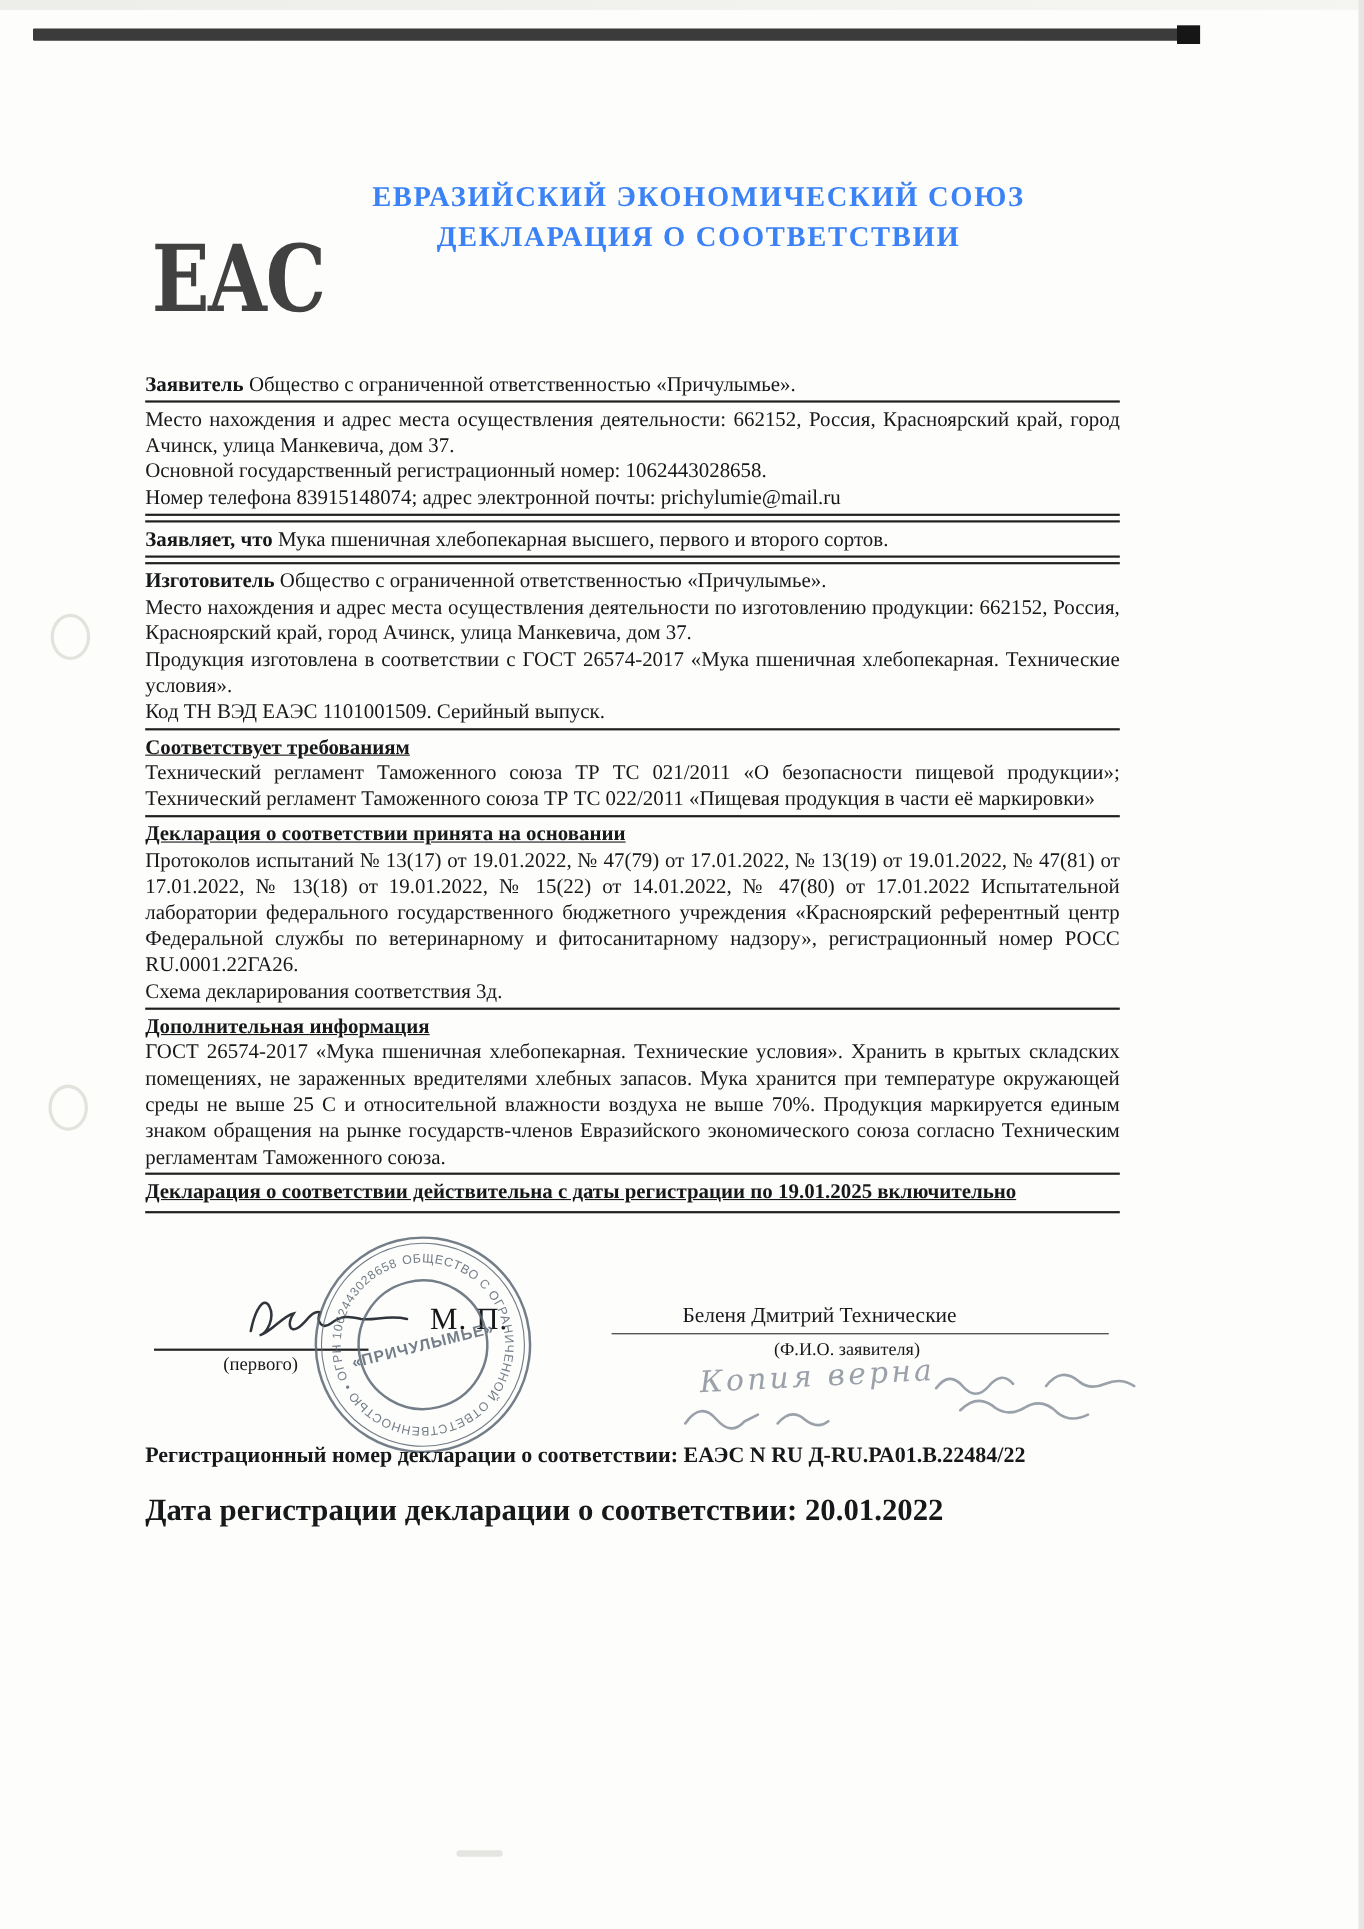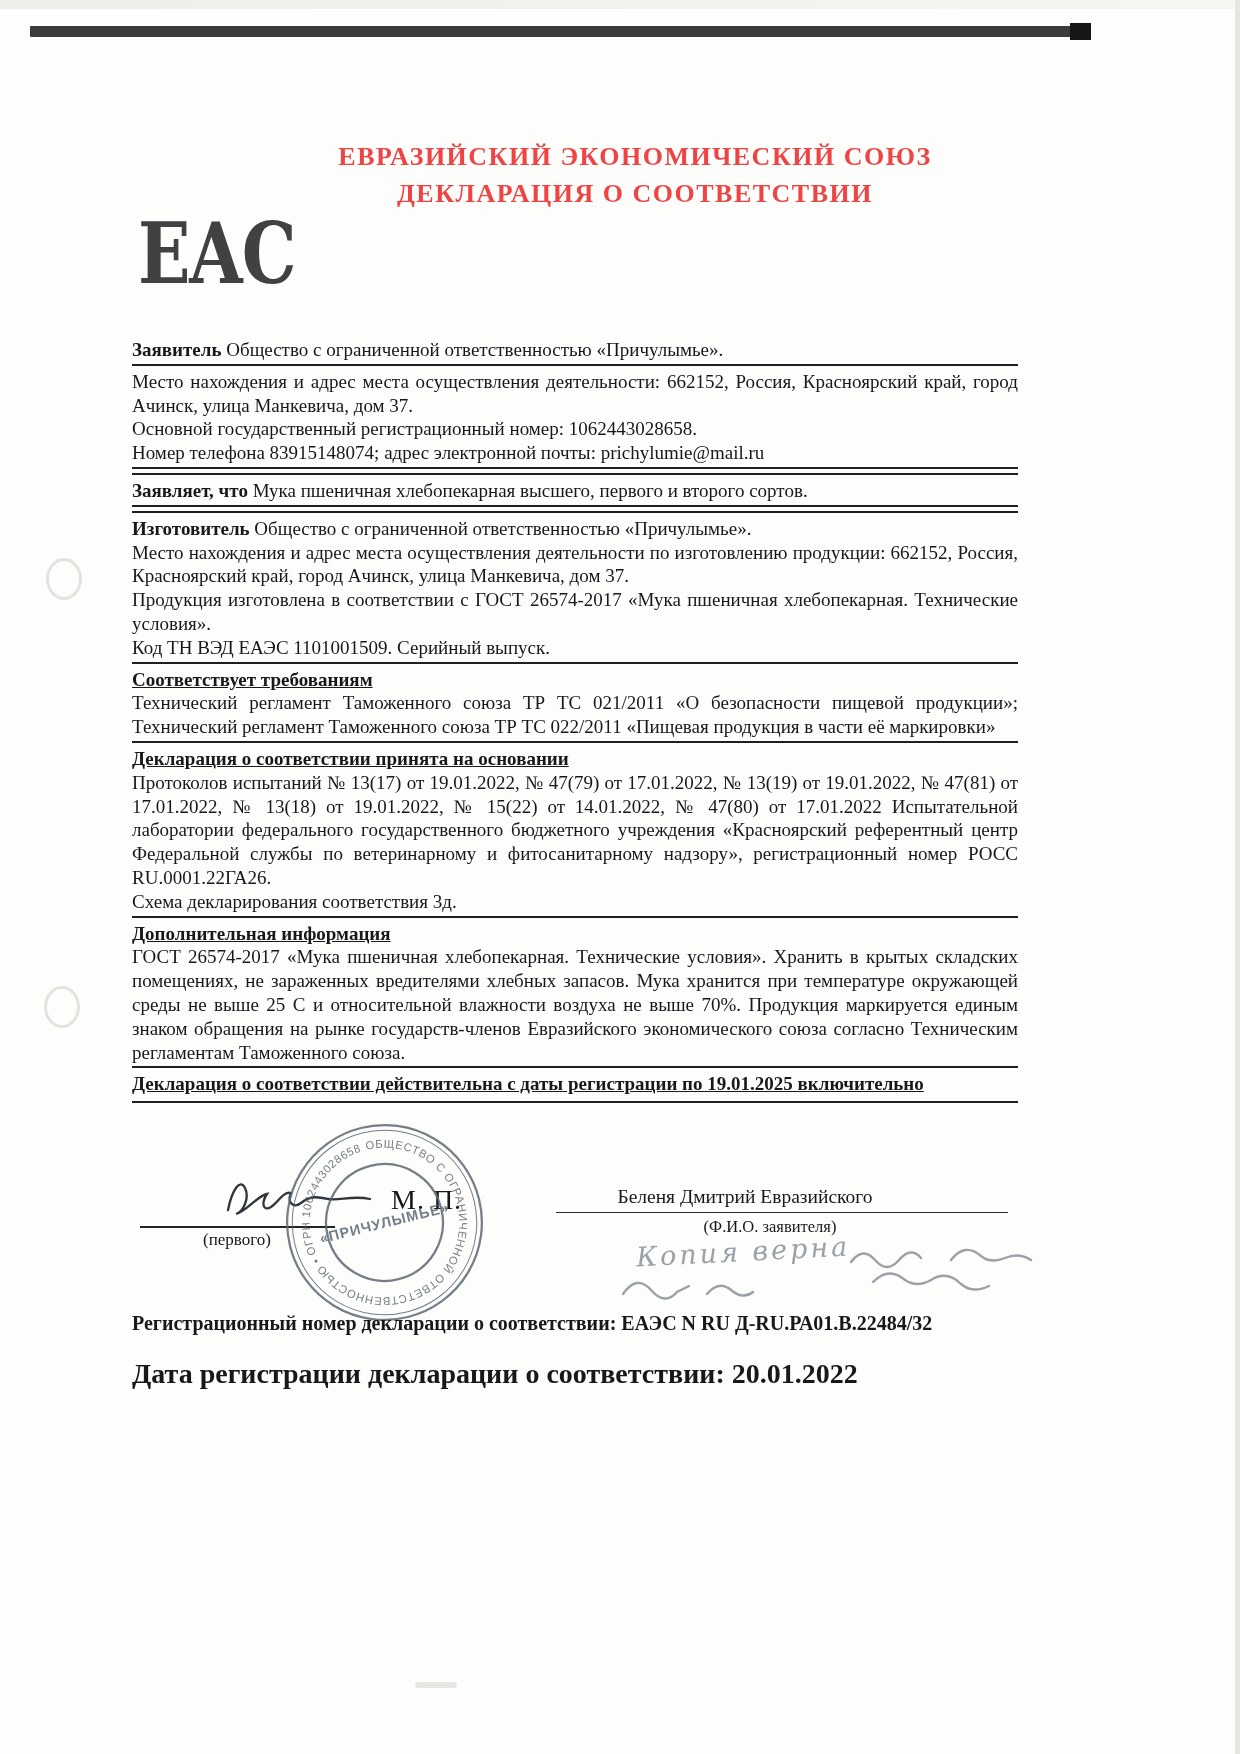--- a/index.html
+++ b/index.html
@@ -12,22 +12,22 @@
   .scan-strip{position:absolute;left:0;top:0;width:100%;height:9px;background:linear-gradient(90deg,#e9e9e6,#f3f3f0);opacity:.8;}
   .scan-bar{position:absolute;left:30px;top:26px;width:1042px;height:11px;background:#3b3b3b;border-radius:1px;}
   .scan-square{position:absolute;left:1070px;top:23px;width:21px;height:17px;background:#161616;}
   .edge-right{position:absolute;right:0;top:0;width:5px;height:100%;background:#e6e6e3;}
   .smudge{position:absolute;left:415px;top:1682px;width:42px;height:6px;background:#dadad6;border-radius:3px;opacity:.7;}
   .hole{position:absolute;width:30px;height:36px;border:3px solid #e3e3de;border-radius:50%;background:transparent;}
   .hole.h1{left:46px;top:558px;}
   .hole.h2{left:44px;top:986px;}
 
   
-  .title-block{position:absolute;left:150px;top:138px;width:970px;text-align:center;
-    font-weight:bold;font-size:26px;letter-spacing:1.5px;line-height:37px;color:#ef4444;}
+  .title-block{position:absolute;left:150px;top:160px;width:970px;text-align:center;
+    font-weight:bold;font-size:26px;letter-spacing:1.5px;line-height:37px;color:#3b82f6;}
   .eac{position:absolute;left:138px;top:212px;font-size:84px;font-weight:bold;color:#414141;
     font-family:"DejaVu Serif",serif;letter-spacing:-3px;line-height:84px;
     transform:scaleX(.82);transform-origin:left top;}
 
   
   .content{position:absolute;left:132px;top:338px;width:886px;font-size:19px;line-height:23.8px;}
   .para{margin:0;text-align:justify;}
   .para.heading{font-weight:bold;text-align:left;text-decoration:underline;}
   .lead{font-weight:bold;}
   .rule{height:0;border-bottom:2px solid #1f1f1f;margin:2px 0 4px 0;}
@@ -119,21 +119,21 @@
 
   </div>
 
   <svg class="signature" viewBox="0 0 155 62" aria-hidden="true">
     <path d="M6,44 C10,24 18,12 23,22 C28,32 21,46 14,48 C25,45 35,30 45,28 C39,37 41,46 49,41 C57,36 61,25 69,27 C65,36 71,43 79,37 C89,29 97,31 106,33 C118,35 130,29 148,33"></path>
   </svg>
   <div class="mp">М. П.</div>
   <div class="sig-line"></div>
   <div class="podpis">(первого)</div>
 
-  <div class="fio-name">Беленя Дмитрий Евразийского</div>
+  <div class="fio-name">Беленя Дмитрий Технические</div>
   <div class="fio-line"></div>
   <div class="fio-label">(Ф.И.О. заявителя)</div>
 
   <svg class="stamp" viewBox="0 0 200 200" aria-hidden="true">
     <circle cx="100" cy="100" r="95"></circle>
     <circle cx="100" cy="100" r="90" class="thin"></circle>
     <circle cx="100" cy="100" r="57"></circle>
     <defs>
       <path id="stamp-text-path" d="M100,27 a73,73 0 1,1 -0.1,0"></path>
     </defs>
@@ -142,16 +142,16 @@
   </svg>
 
   <div class="hand-text">Копия верна</div>
   <svg class="hand1 hand-svg" viewBox="0 0 210 34" aria-hidden="true">
     <path d="M6,22 q12,-16 24,-2 t24,0 t22,-2 m30,2 q14,-18 30,-4 q10,8 24,2 q14,-6 26,2"></path>
   </svg>
   <svg class="hand2 hand-svg" viewBox="0 0 445 40" aria-hidden="true">
     <path d="M8,26 q14,-20 28,-4 t26,2 l12,-6 m18,8 q12,-14 24,-4 t22,2 m120,-10 q16,-16 32,-2 q12,8 26,0 q16,-10 30,4 q12,10 28,2"></path>
   </svg>
 
-  <div class="reg-number">Регистрационный номер декларации о соответствии: ЕАЭС N RU Д-RU.РА01.В.22484/32</div>
+  <div class="reg-number">Регистрационный номер декларации о соответствии: ЕАЭС N RU Д-RU.РА01.В.22484/22</div>
   <div class="reg-date">Дата регистрации декларации о соответствии: 20.01.2022</div>
 
 </div>
 
 </body></html>

